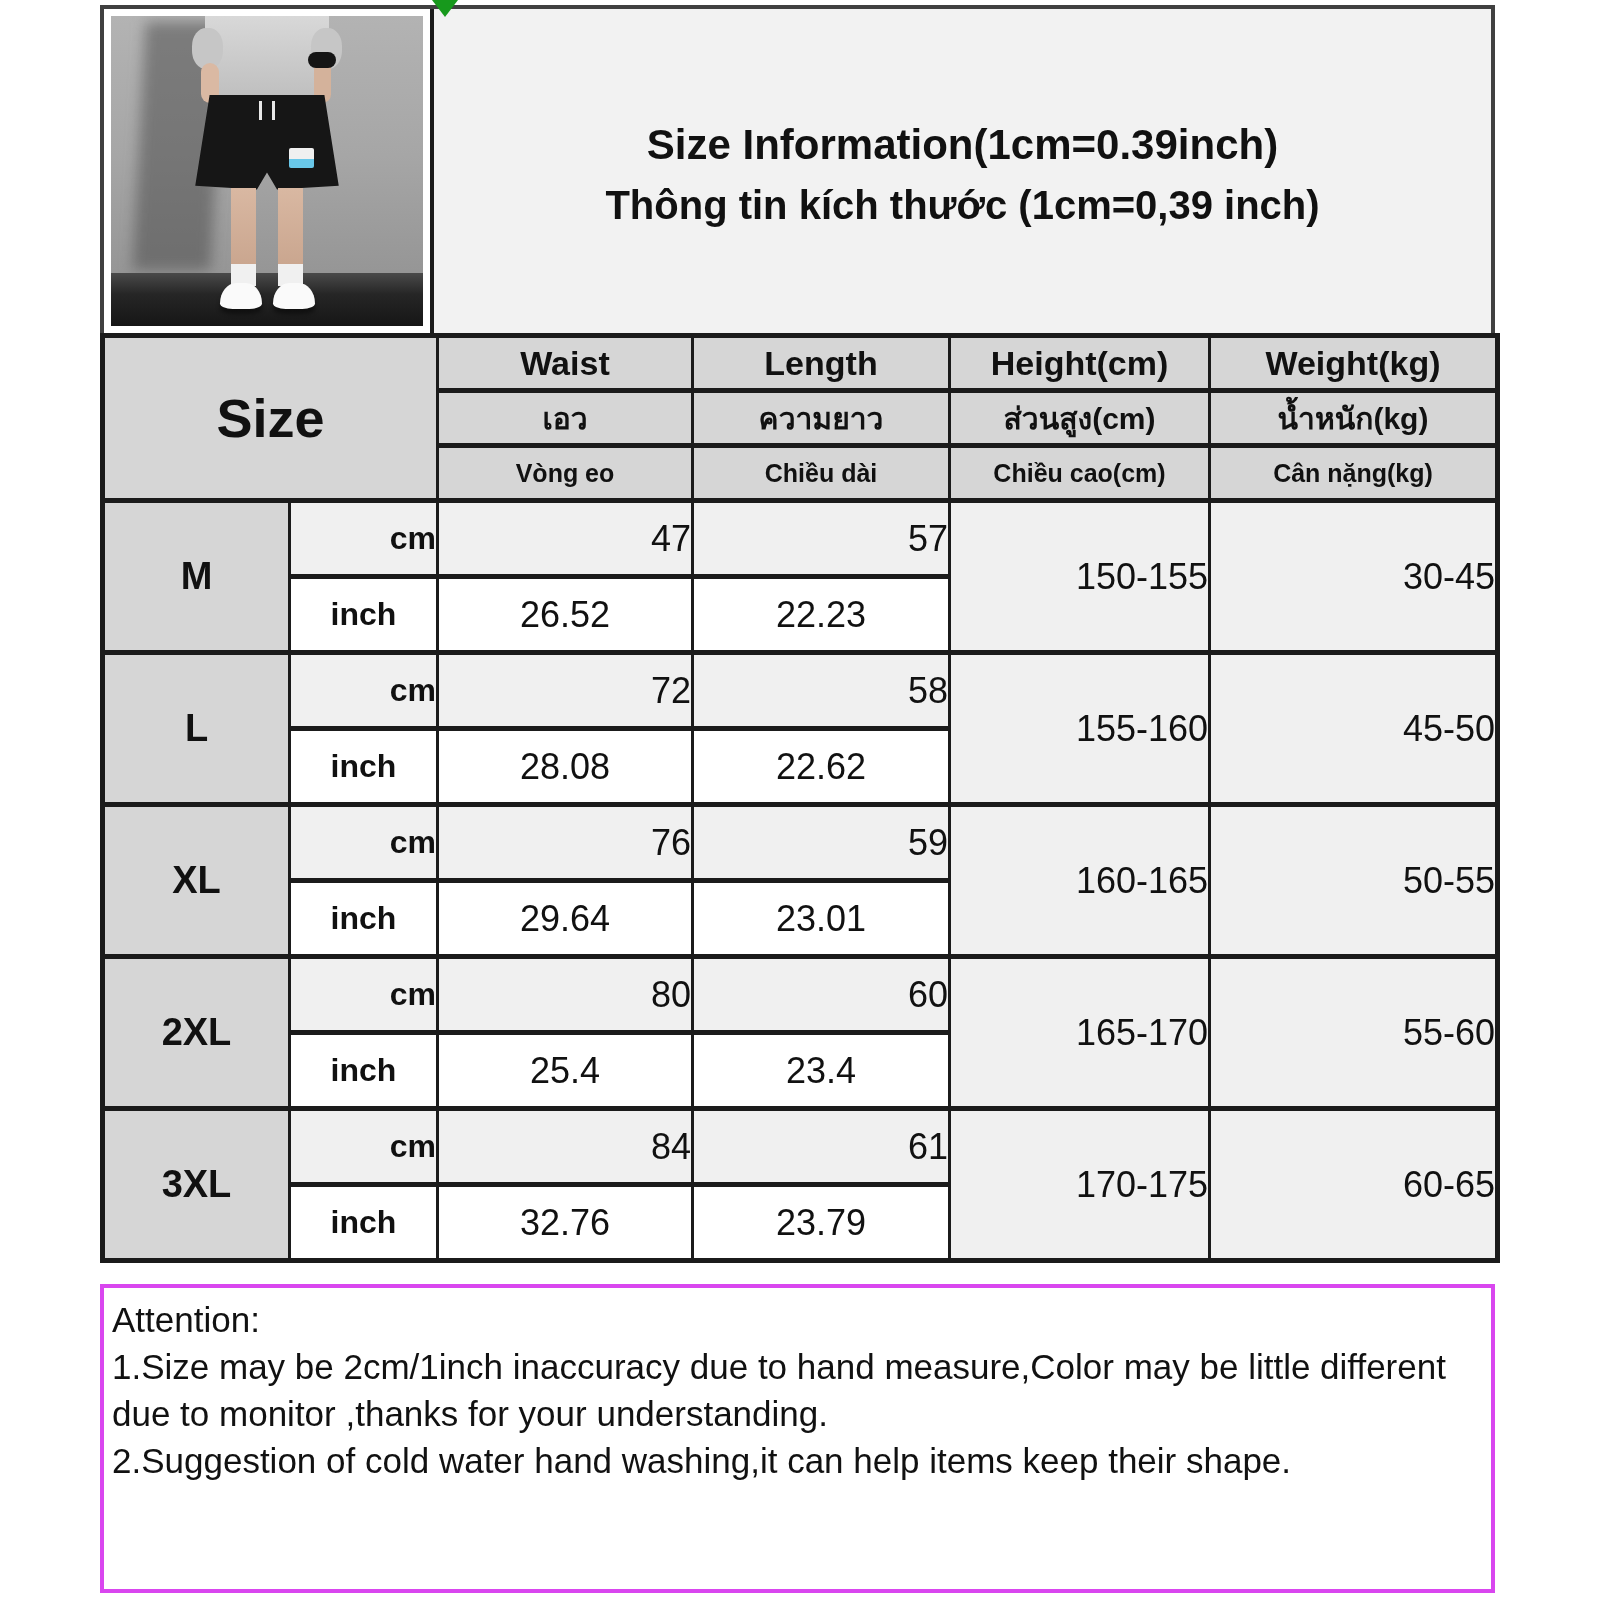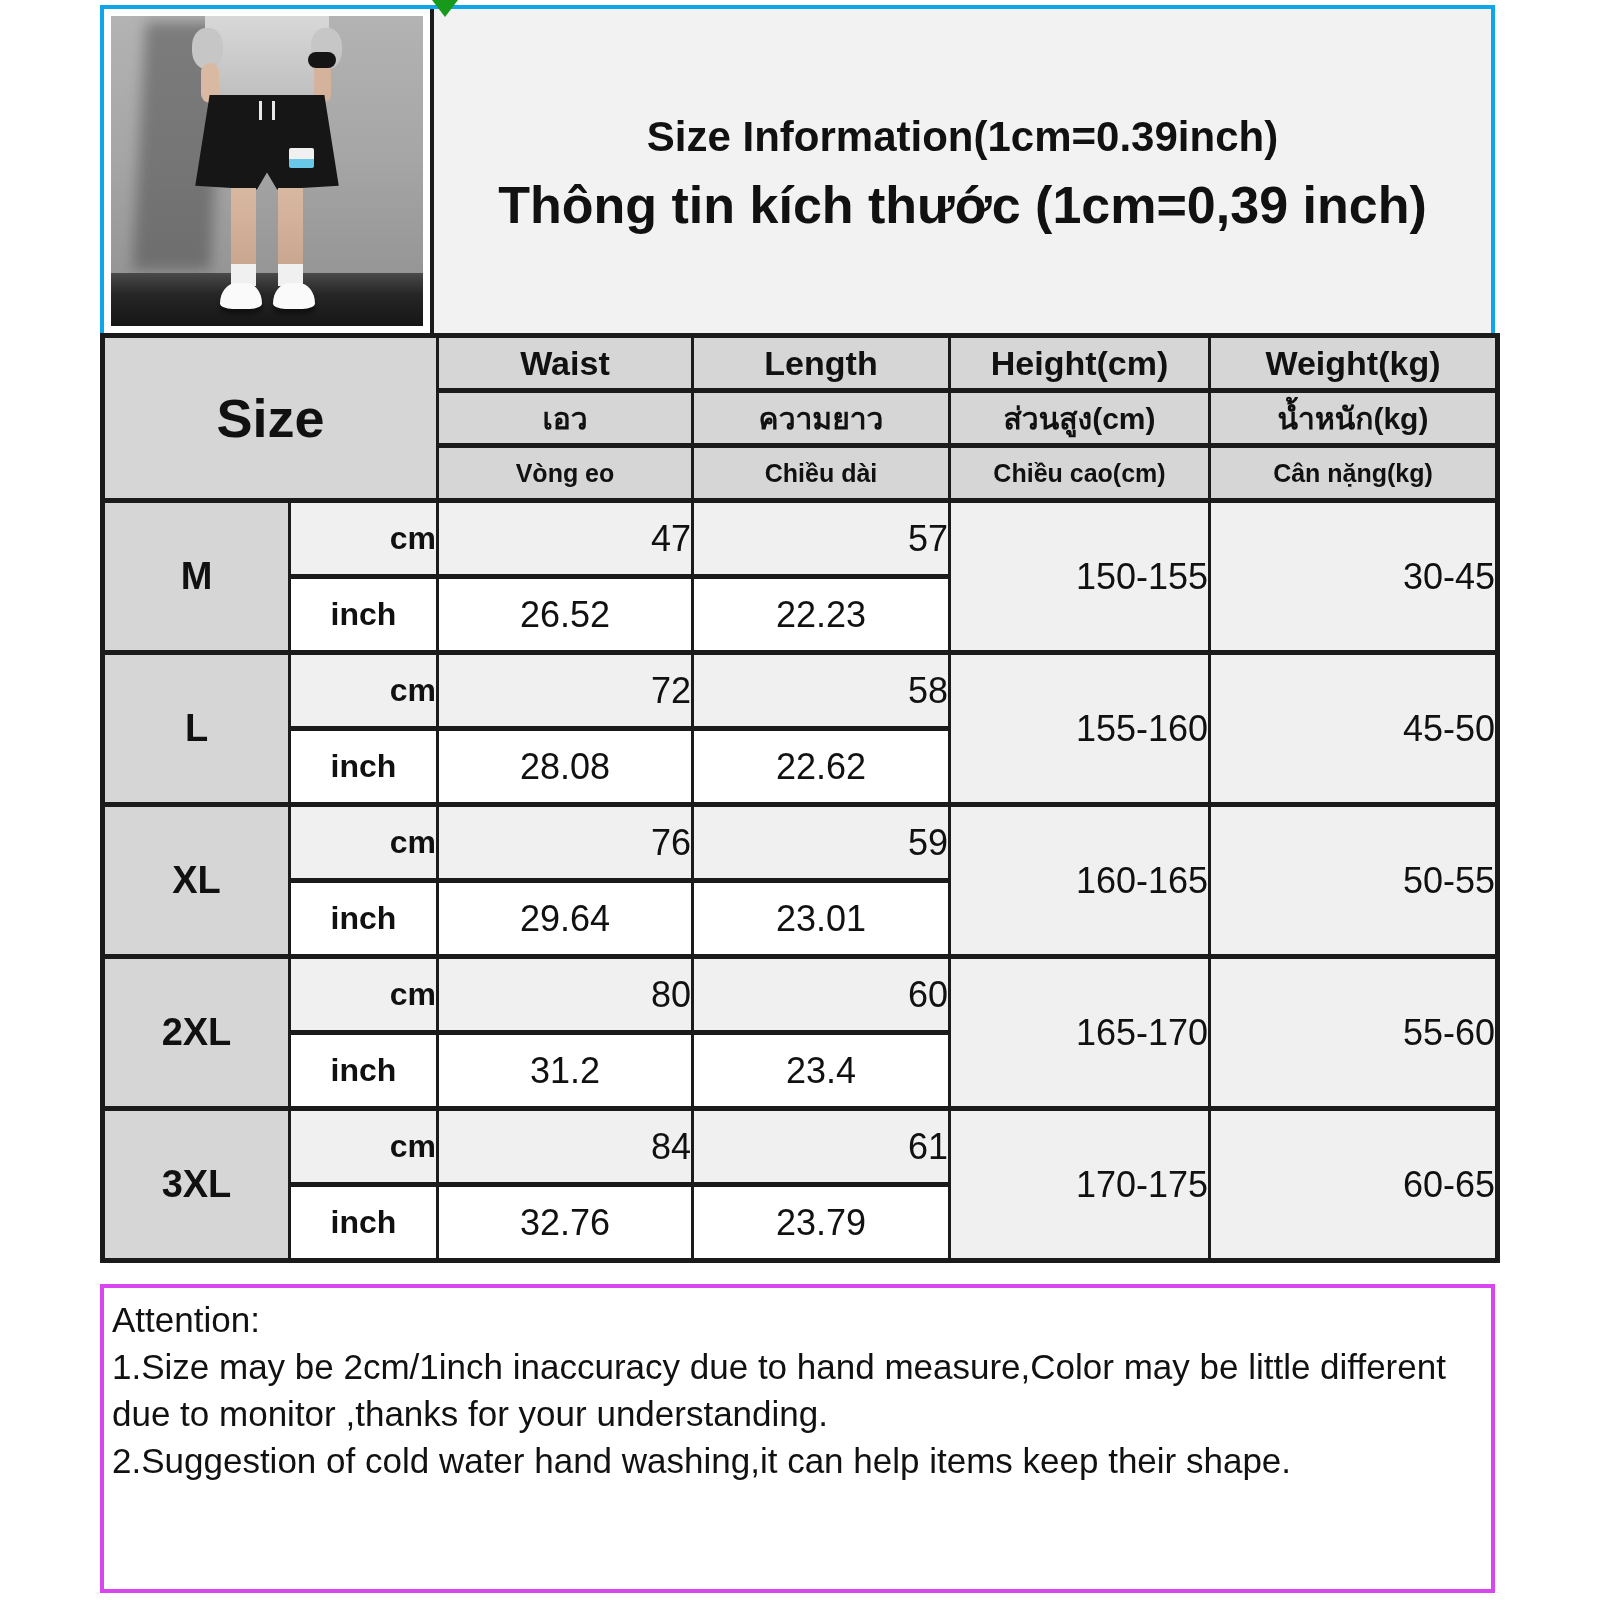--- a/index.html
+++ b/index.html
@@ -3,21 +3,21 @@
 <meta charset="utf-8">
 <style>
   html,body{margin:0;padding:0;background:#ffffff;}
   .page{
     position:relative;width:1600px;height:1600px;background:#ffffff;overflow:hidden;
     font-family:"Liberation Sans","DejaVu Sans",sans-serif;color:#111;
   }
   
   .top-section{
     position:absolute;left:100px;top:5px;width:1395px;height:332px;
-    border:4px solid #0ea5e9;box-sizing:border-box;display:flex;background:#1d4ed8;
+    border:4px solid #404040;box-sizing:border-box;display:flex;background:#1d4ed8;
   }
   .photo-cell{
     width:330px;box-sizing:border-box;border-right:4px solid #1b1b1b;
     background:#ffffff;padding:7px;flex:none;
   }
   .photo{
     position:relative;width:100%;height:100%;overflow:hidden;
     background:linear-gradient(180deg,#b3b3b3 0%,#a6a6a6 45%,#969696 82%,#969696 83%);
   }
   .photo *{position:absolute;}
@@ -44,21 +44,21 @@
   .ph-shoe-l,.ph-shoe-r{top:86%;width:13.5%;height:8.5%;background:#fafafa;
     border-radius:45% 45% 35% 35% / 90% 90% 25% 25%;box-shadow:0 5px 4px rgba(0,0,0,.45);}
   .ph-shoe-l{left:35%;}
   .ph-shoe-r{left:52%;}
   .title-cell{
     flex:1;display:flex;flex-direction:column;justify-content:center;align-items:center;
     background:#f2f2f2;gap:14px;padding-top:6px;
   }
   .title-en{font-size:42px;font-weight:bold;}
   .title-th{font-size:38px;font-weight:bold;}
-  .title-vi{font-size:52px;font-weight:bold;}
+  .title-vi{font-size:40px;font-weight:bold;}
   .green-marker{
     position:absolute;left:432px;top:0;width:0;height:0;z-index:5;
     border-left:13px solid transparent;border-right:13px solid transparent;
     border-top:17px solid #17991c;
   }
   
   .size-table{
     position:absolute;left:100px;top:333px;width:1395px;
     border-collapse:collapse;table-layout:fixed;background:#ffffff;
     border:5px solid #1b1b1b;
@@ -195,21 +195,21 @@
       <tr class="r-cm">
         <th rowspan="2" class="size-label">2XL</th>
         <td class="unit">cm</td>
         <td class="val">80</td>
         <td class="val">60</td>
         <td rowspan="2" class="val span2">165-170</td>
         <td rowspan="2" class="val span2">55-60</td>
       </tr>
       <tr class="r-inch">
         <td class="unit">inch</td>
-        <td class="val">31.2</td>
+        <td class="val">25.4</td>
         <td class="val">23.4</td>
       </tr>
 
       <tr class="r-cm">
         <th rowspan="2" class="size-label">3XL</th>
         <td class="unit">cm</td>
         <td class="val">84</td>
         <td class="val">61</td>
         <td rowspan="2" class="val span2">170-175</td>
         <td rowspan="2" class="val span2">60-65</td>

